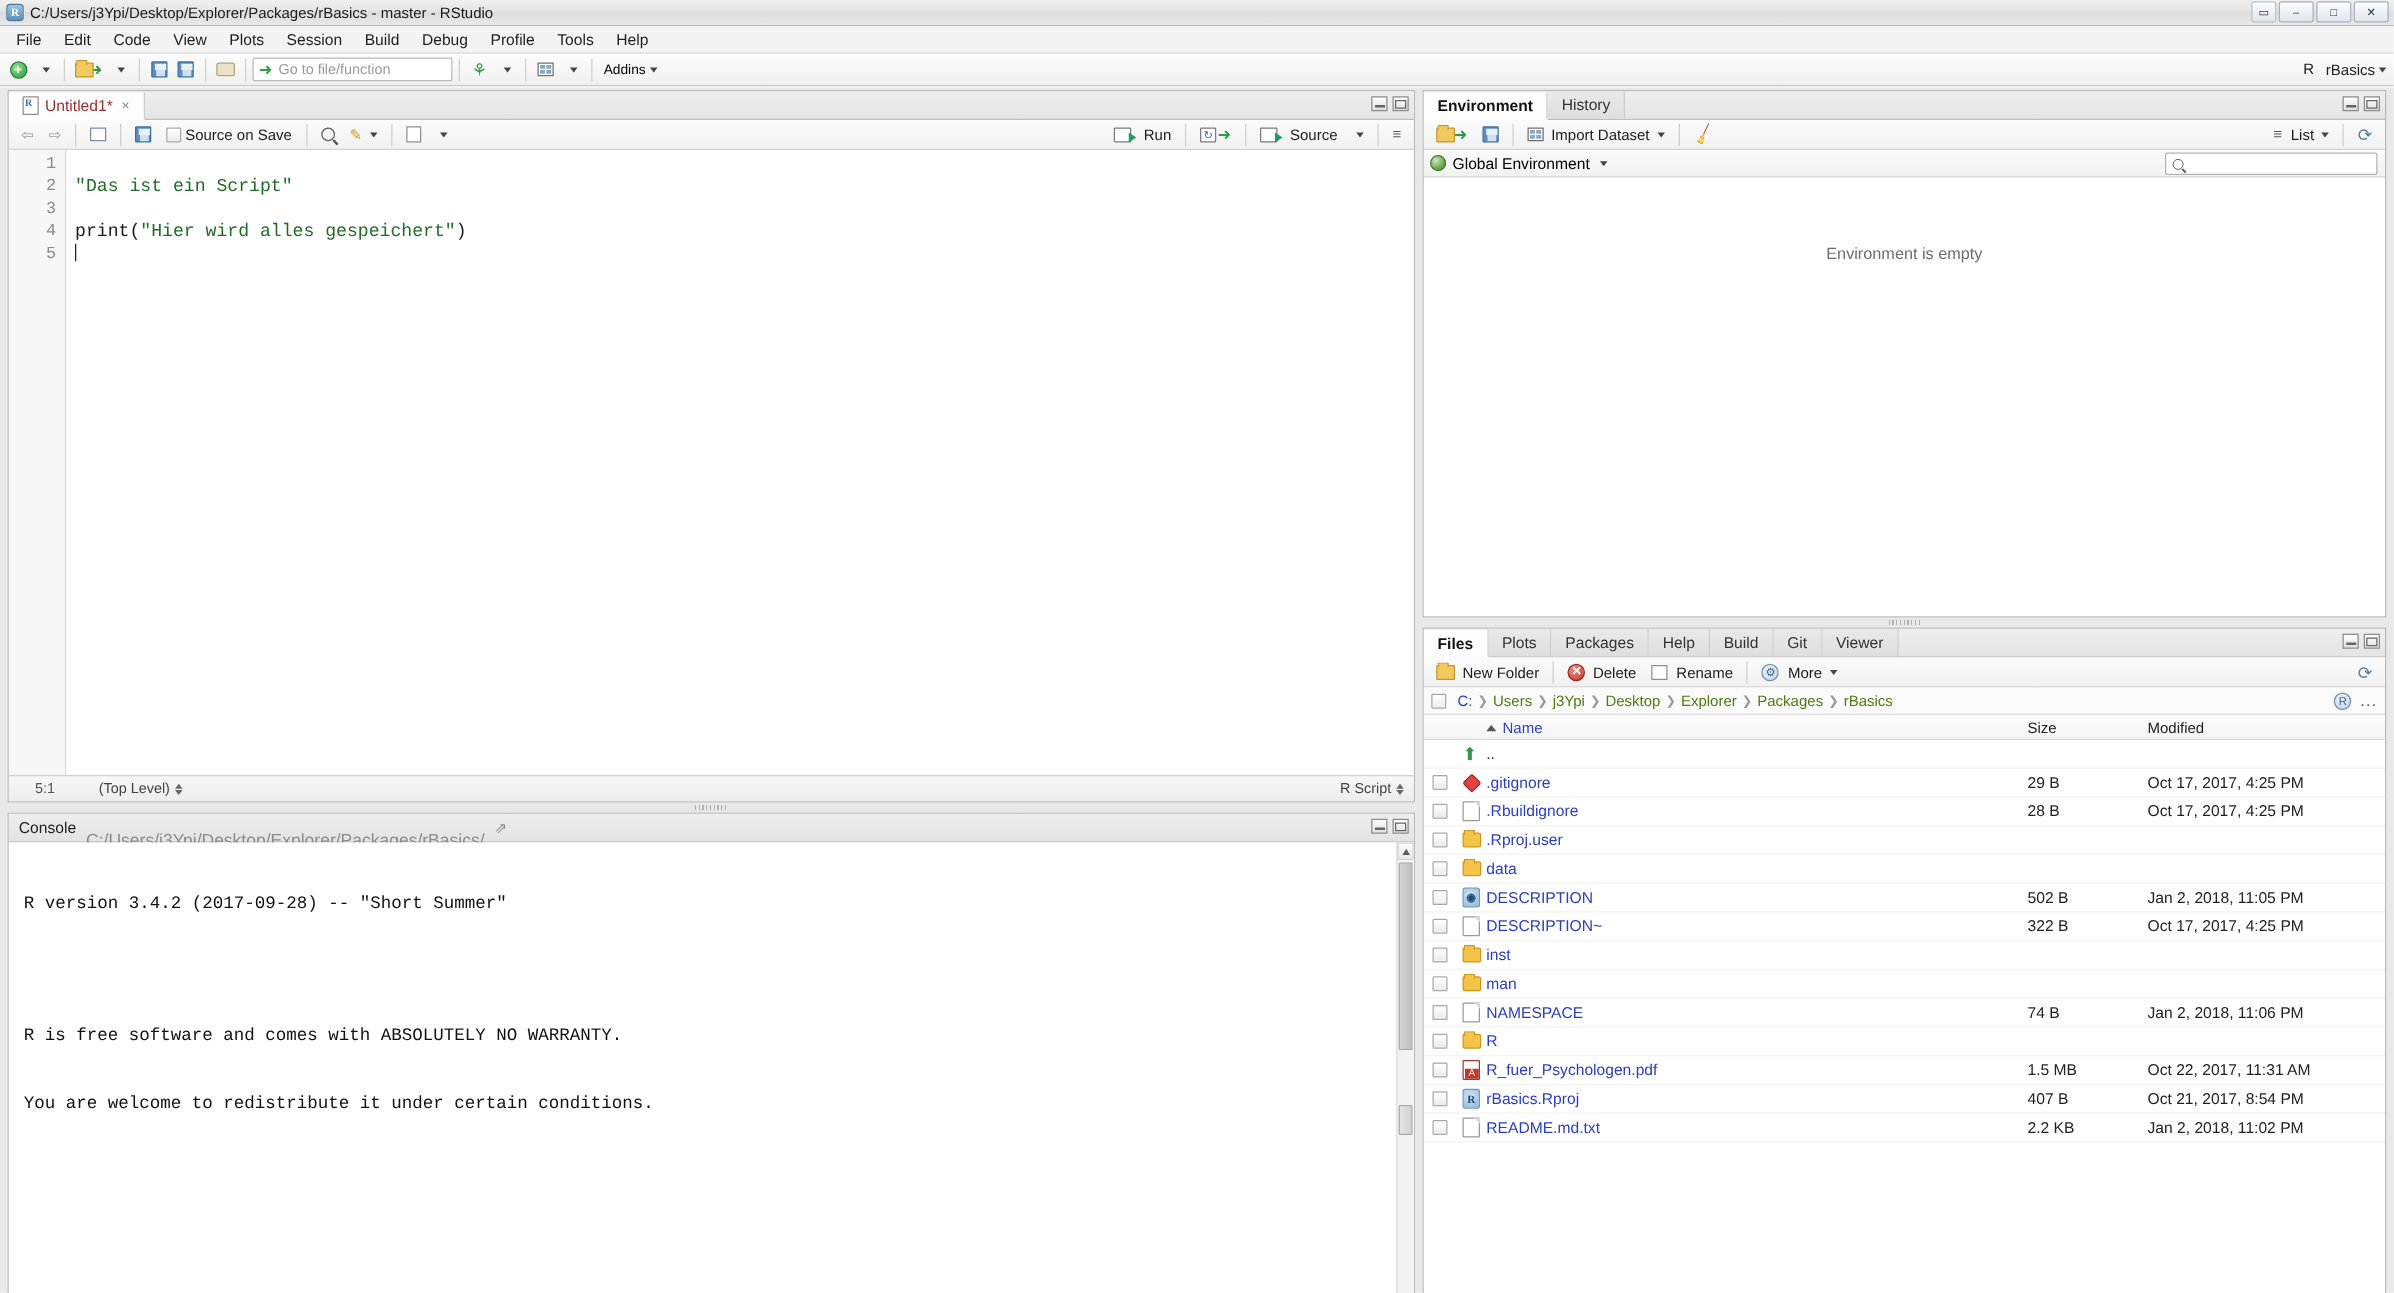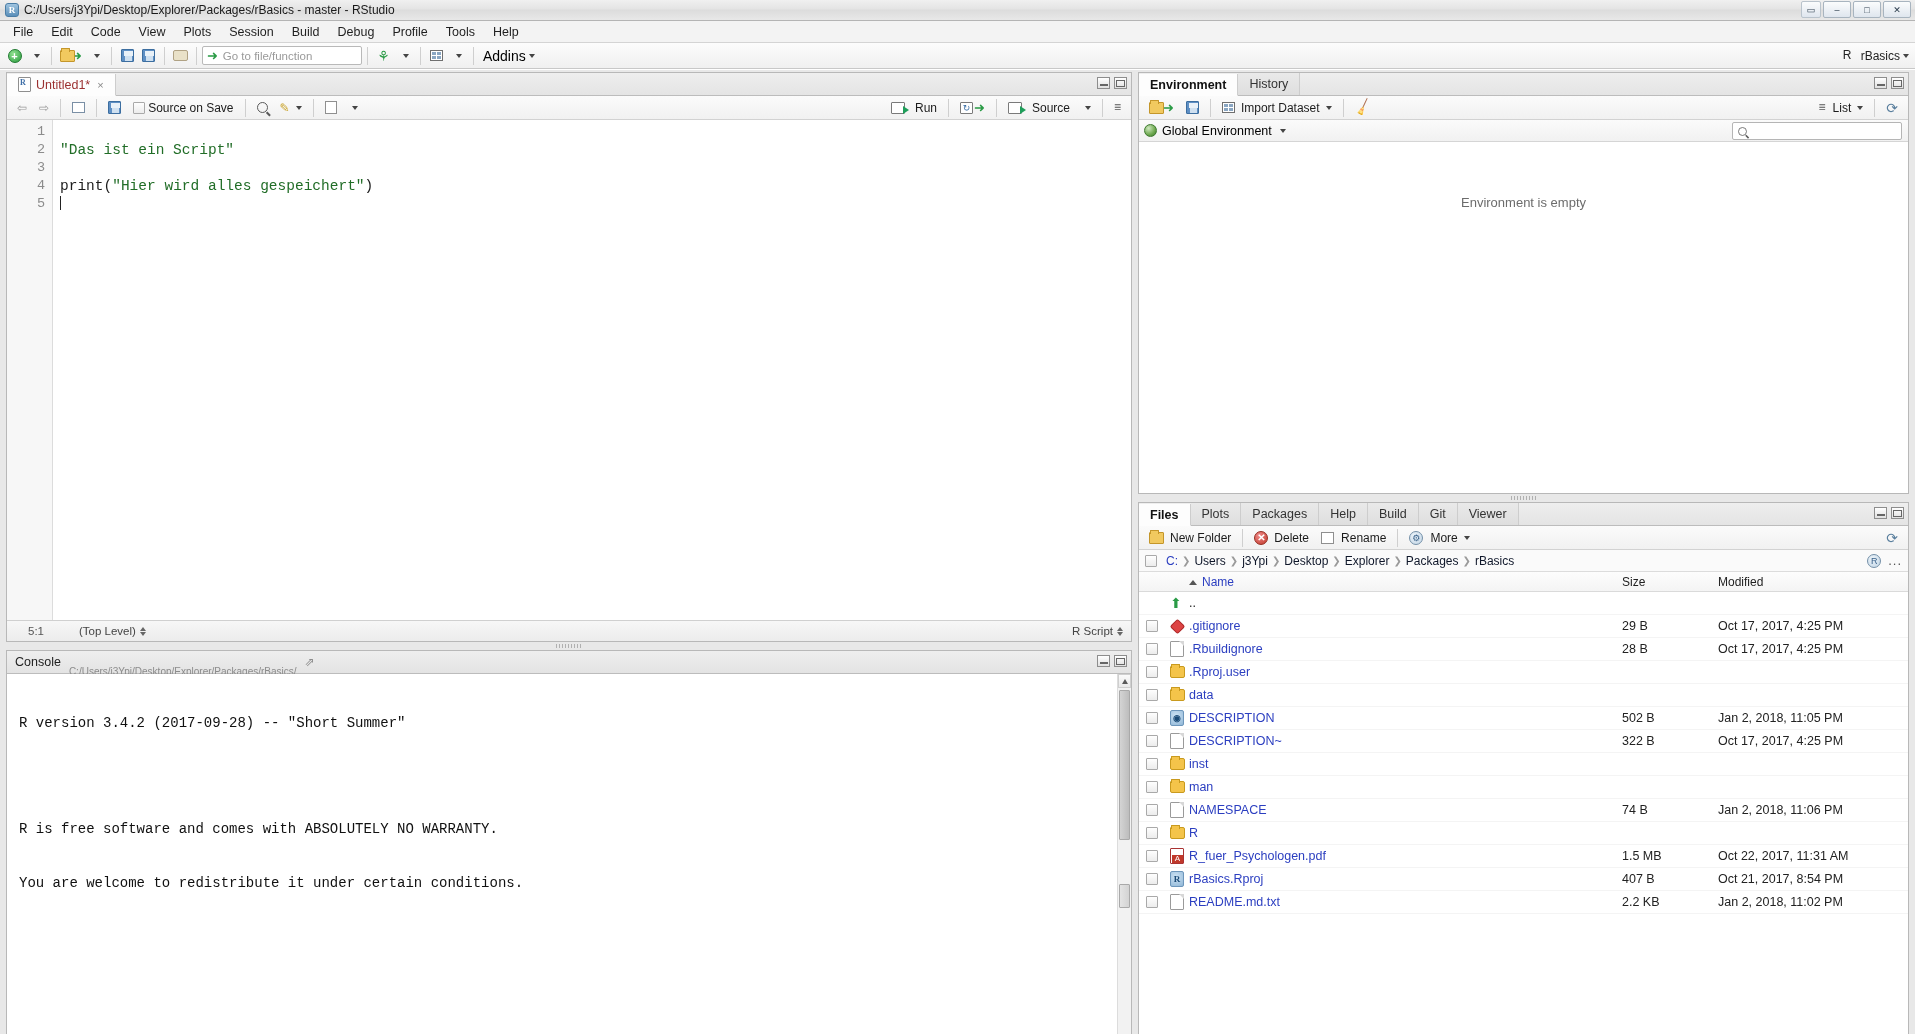--- a/index.html
+++ b/index.html
@@ -82,21 +82,21 @@
     border-left: 3.5px solid transparent;
     border-right: 3.5px solid transparent;
     border-top: 4px solid #444;
   }
   .gotofile {
     display: flex; align-items: center;
     height: 19px; width: 160px;
     border: 1px solid #b9b9b9; background: #fff; border-radius: 2px;
     padding: 0 4px; font-size: 11.5px; color: #9a9a9a;
   }
-  .addins { font-size: 14px; display:flex; align-items:center; padding: 0 4px; }
+  .addins { font-size: 11px; display:flex; align-items:center; padding: 0 4px; }
   .proj-indicator {
     position:absolute; right: 6px; display:flex; align-items:center;
     font-size: 12px; color:#222;
   }
 
   
   .workspace {
     position: absolute; top: 70px; left: 0;
     width: 1915px; height: 964px;
     background: #e8e8e8;
@@ -205,21 +205,21 @@
   
   #console-pane { left: 6px; top: 580px; width: 1126px; height: 452px; }
   .console-header {
     height: 23px;
     background: linear-gradient(to bottom,#eeeeee,#e3e3e3);
     border-bottom: 1px solid #bcbcbc;
     display:flex; align-items:center; padding: 0 8px;
     position: relative; font-size: 12.5px;
   }
   .console-header .ch-title { font-weight:normal; color:#222; }
-  .console-header .ch-path { margin-left:8px; color:#8b8b8b; font-size:10px;margin-top:19px; }
+  .console-header .ch-path { margin-left:8px; color:#8b8b8b; font-size:14px;margin-top:19px; }
   .console-body {
     flex:1; background:#fff; overflow:hidden; position:relative;
     font-family: "Liberation Mono", monospace;
     font-size: 14px; line-height: 17.8px;
     padding: 5px 0 0 12px;
     white-space: pre;
   }
   .cons-line { height:17.8px; }
   .cons-out { color:#111; }
 
@@ -266,21 +266,21 @@
   }
 
   
   #files-pane { left: 1138px; top: 432px; width: 771px; height: 600px; }
   .files-path {
     height: 22px; background:#fafafa;
     border-bottom:1px solid #dcdcdc;
     display:flex; align-items:center; padding: 0 6px;
     font-size: 12px; position:relative;
   }
-  .crumb { color:#0f172a; padding: 0 3px; }
+  .crumb { color:#4d7c0f; padding: 0 3px; }
   .crumb.first { color:#2b3ec0; }
   .crumb-sep { color:#9a9a9a; margin: 0 1px; font-size:10px;}
   .path-right { position:absolute; right:6px; display:flex; align-items:center; gap:7px;}
 
   .files-table { flex:1; background:#fff; overflow:hidden; }
   .ft-head {
     height: 20px; display:flex; align-items:center;
     border-bottom: 1px solid #dadada;
     background: linear-gradient(to bottom,#fdfdfd,#f4f4f4);
     font-size: 12px; color:#222;

